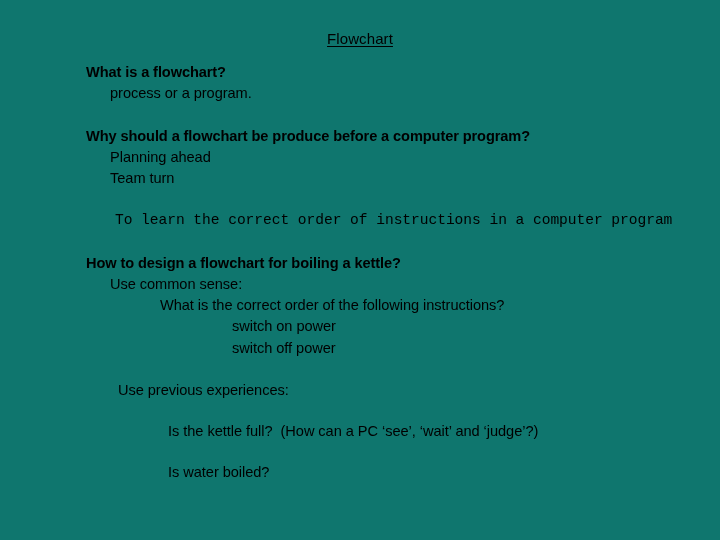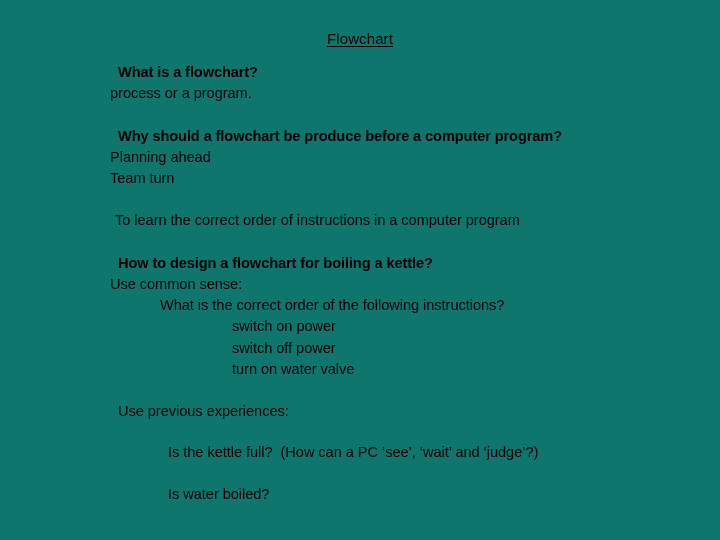--- a/index.html
+++ b/index.html
@@ -43,30 +43,29 @@
   }
   .line {
     font-size: 14.6px;
     line-height: 21.2px;
     white-space: pre-wrap;
     letter-spacing: -0.05px;
   }
   .line.heading {
     font-weight: bold;
     letter-spacing: -0.1px;
-    margin-left: 32px;
   }
   .line.spacer {
     height: 21.2px;
     font-size: 14.6px;
     line-height: 21.2px;
   }
   .ind-0  { padding-left: 0px;   }
   .ind-1  { padding-left: 24px;  }
-  .ind-1b { padding-left: 29px;  }
+  .ind-1b { padding-left: 29px; font-family: Liberation Mono, monospace;  }
   .ind-1c { padding-left: 32px;  }
   .ind-2  { padding-left: 74px;  }
   .ind-2b { padding-left: 82px; margin-top: 20px;  }
   .ind-3  { padding-left: 146px; }
 </style>
 </head>
 <body>
 
 <div class="slide">
 
@@ -87,21 +86,20 @@
 
     <div class="line ind-1b">To learn the correct order of instructions in a computer program</div>
 
     <div class="line spacer">&nbsp;</div>
 
     <div class="line heading ind-0">How to design a flowchart for boiling a kettle?</div>
     <div class="line ind-1">Use common sense:</div>
     <div class="line ind-2">What is the correct order of the following instructions?</div>
     <div class="line ind-3">switch on power</div>
     <div class="line ind-3">switch off power</div>
-    <div class="line ind-3">turn on water valve</div>
 
     <div class="line spacer">&nbsp;</div>
 
     <div class="line ind-1c">Use previous experiences:</div>
     <div class="line ind-2b">Is the kettle full?  (How can a PC ‘see’, ‘wait’ and ‘judge’?)</div>
     <div class="line ind-2b">Is water boiled?</div>
 
   </div>
 </div>
 

